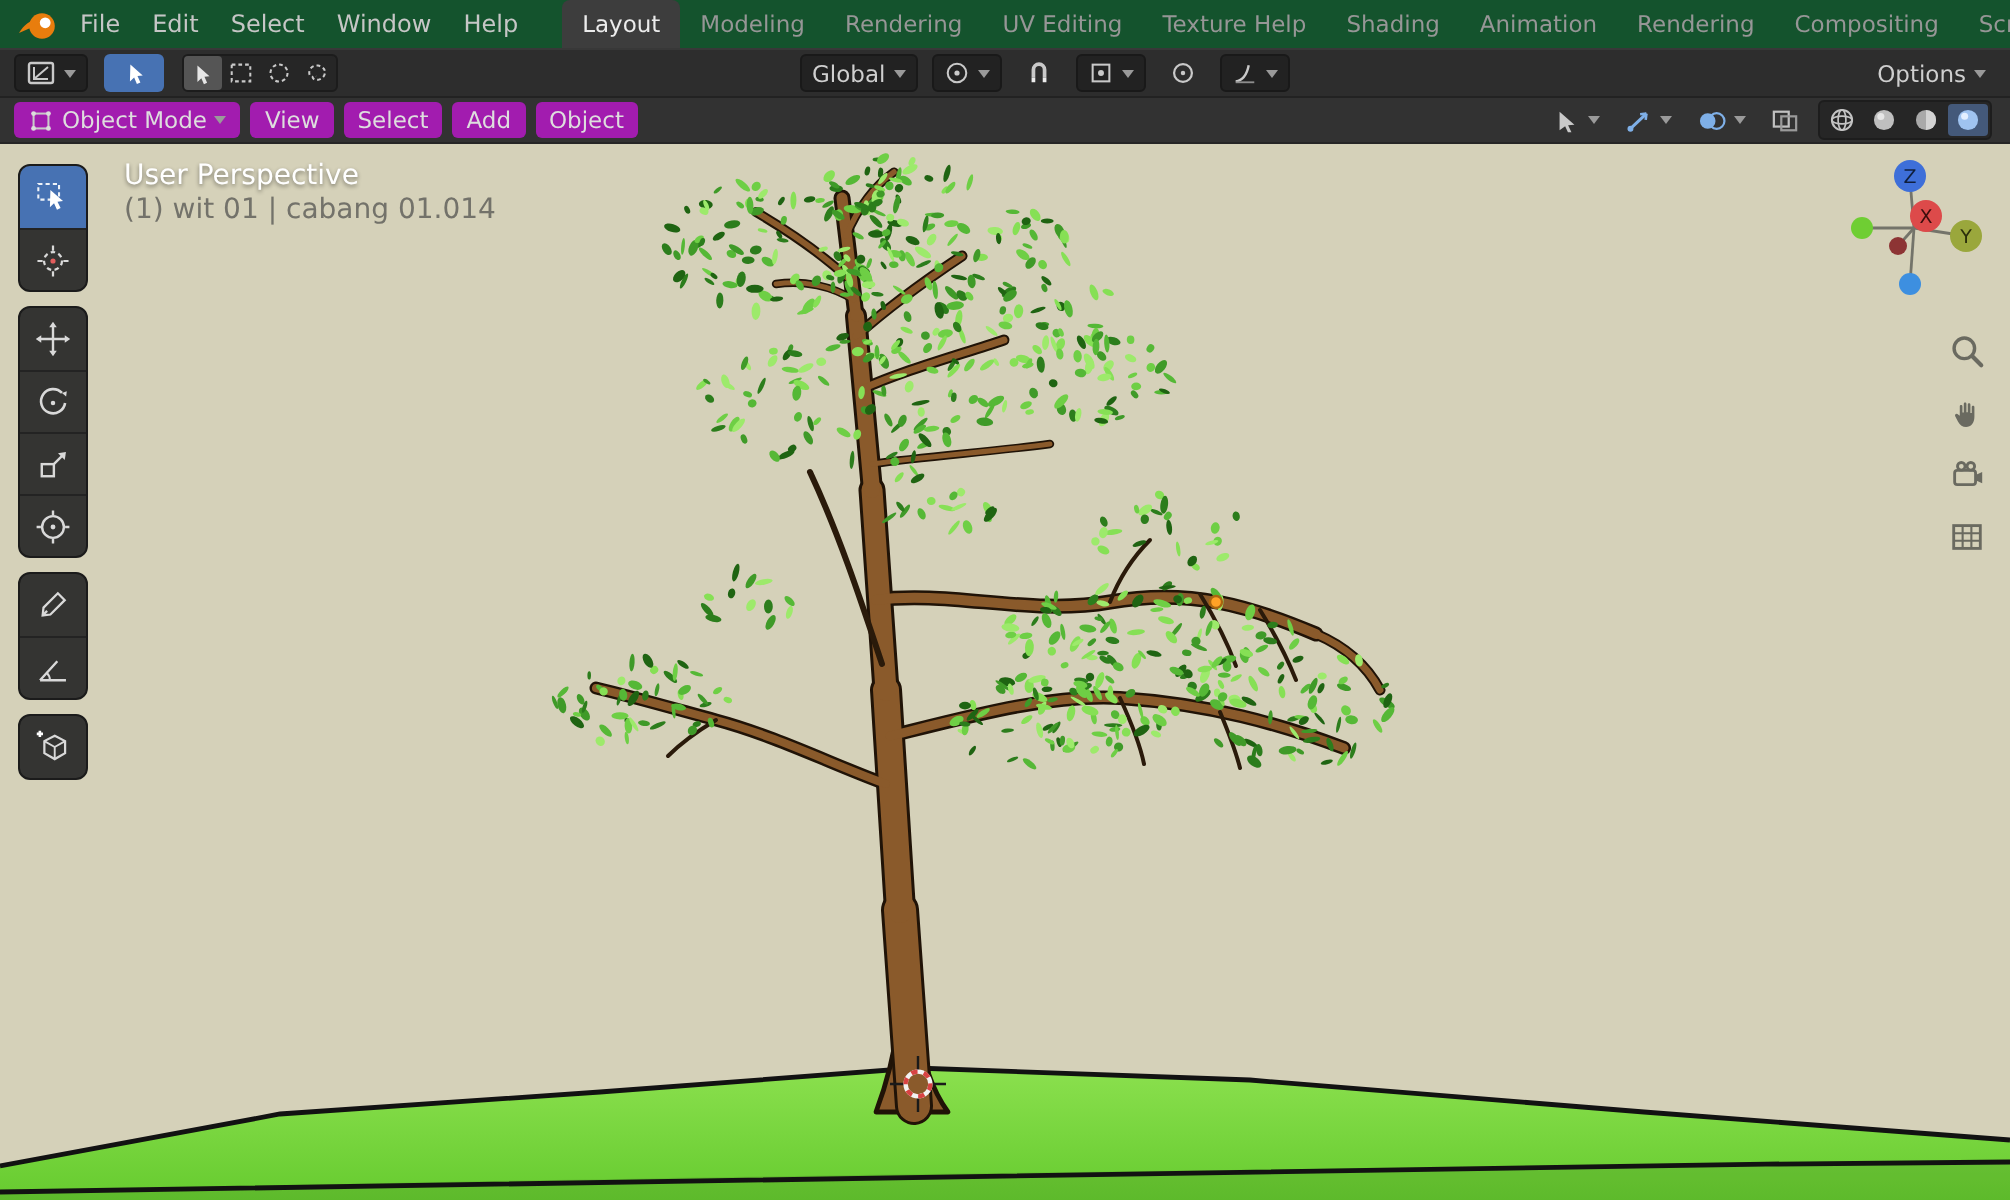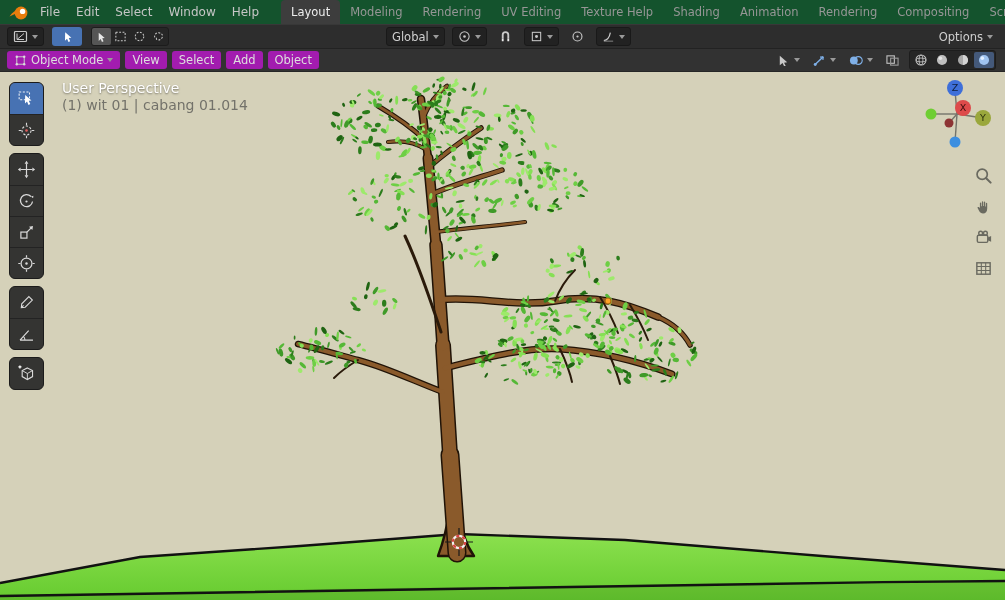--- a/index.html
+++ b/index.html
@@ -18,21 +18,21 @@
 
   
   .toolbar{height:25px;flex:0 0 auto;background:#2d2d2d;border-top:1px solid #383838;border-bottom:1px solid #222;
     display:flex;align-items:center;padding:0 7px;position:relative}
   .tbtn{height:19px;display:flex;align-items:center;gap:4px;padding:0 5px;border-radius:3px;color:#cfcfcf;font-size:11.5px;white-space:nowrap}
   .tbtn.dark{background:#222;border:1px solid #191919}
   .tool-active{background:#4772b3;border-radius:3px;height:19px;width:30px;display:flex;align-items:center;justify-content:center;margin-left:8px}
   .mode-group{display:flex;align-items:center;margin-left:9px;background:#262626;border:1px solid #1c1c1c;border-radius:3px;height:19px}
   .mode-btn{width:19px;height:17px;display:flex;align-items:center;justify-content:center;border-radius:2px}
   .mode-btn.active{background:#555}
-  .tb-center{position:absolute;left:386px;display:flex;align-items:center;gap:7px}
+  .tb-center{position:absolute;left:400px;display:flex;align-items:center;gap:7px}
   .tb-right{margin-left:auto;display:flex;align-items:flex-end}
 
   
   .vp-header{height:23px;flex:0 0 auto;background:#323232;display:flex;align-items:center;gap:5px;padding:0 7px;border-bottom:1px solid #262626}
   .vh-btn{display:flex;align-items:center;gap:4px;height:18px;padding:0 7px;background:#a21caf;border-radius:3px;color:#dedede;font-size:11.5px;white-space:nowrap}
   .vh-right{margin-left:auto;display:flex;align-items:center;gap:6px;padding-right:2px}
   .vh-ic{display:flex;align-items:center;gap:3px;height:18px;padding:0 3px;border-radius:3px}
   .shade-group{display:flex;align-items:center;gap:1px;background:#262626;border-radius:3px;padding:1px;border:1px solid #1d1d1d}
   .shade-btn{width:20px;height:16px;display:flex;align-items:center;justify-content:center;border-radius:2px}
   .shade-btn.active{background:#44597a}

